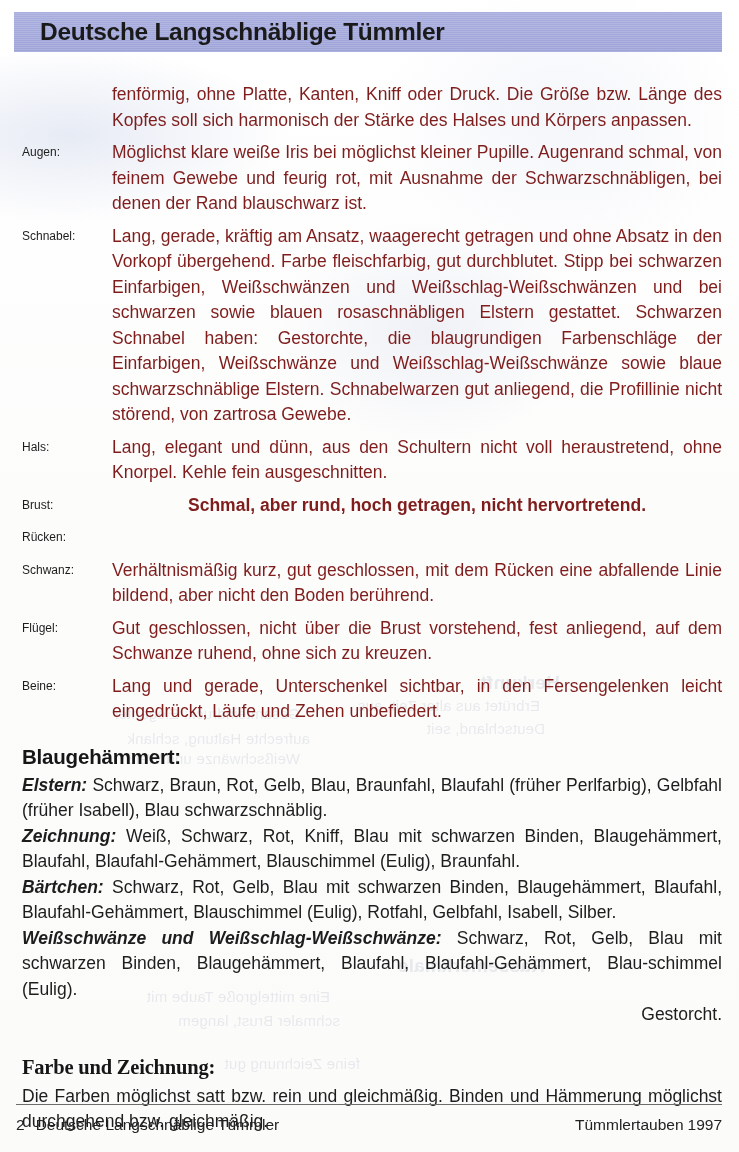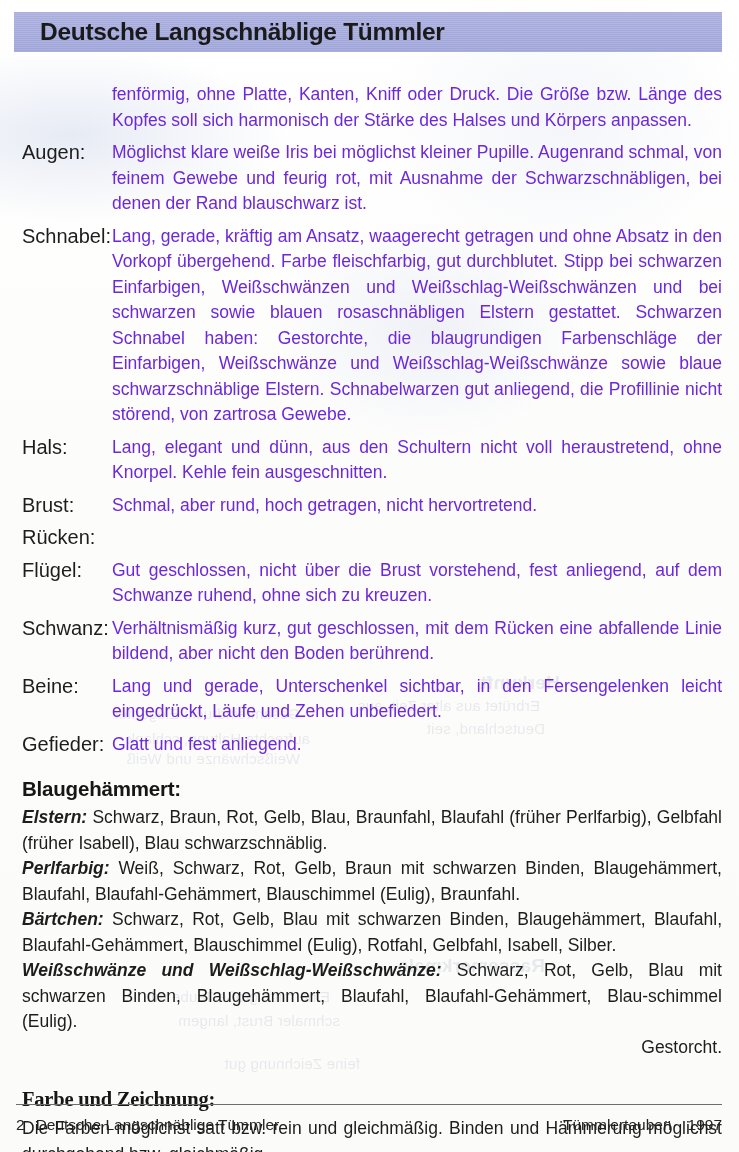--- a/index.html
+++ b/index.html
@@ -99,37 +99,37 @@
 
   .para-row {
     display: flex;
     align-items: flex-start;
     margin-bottom: 7px;
   }
 
   .label {
     width: 90px;
     flex: 0 0 90px;
-    font-size: 20px;
+    font-size: 12px;
     line-height: 25.5px;
     color: #1d1d1d;
     white-space: nowrap;
   }
   .label.empty { visibility: hidden; }
 
   .body-text {
     flex: 1 1 auto;
     font-size: 17.5px;
     line-height: 25.5px;
     text-align: justify;
     text-justify: inter-word;
-    color: #6d28d9;
+    color: #7f1d1d;
     hyphens: manual;
   }
-  .body-text.nojust { text-align: left; }
+  .body-text.nojust { text-align: center; font-weight: bold; }
 
   
   .section-heading {
     font-size: 20.5px;
     font-weight: bold;
     letter-spacing: -0.2px;
     color: #161616;
     margin: 0;
   }
   .sec-farbenschlaege { margin-top: 20px; margin-bottom: 4px; }
@@ -167,21 +167,21 @@
     left: 16px;
     top: 1116px;
     width: 706px;
     display: flex;
     justify-content: space-between;
     align-items: baseline;
     font-size: 15.5px;
     color: #222;
   }
   .footer-left { display: flex; gap: 11px; }
-  .footer-right { display: flex; gap: 16px; }
+  .footer-right { display: flex; gap: 4px; }
 </style>
 </head>
 <body>
 
 <div class="page"></div>
 
 <div class="ghost-layer" id="ghost-layer">
     <div class="ghost hd" style="left: 179px; top: 672px;">Herkunft</div>
     <div class="ghost" style="left: 199px; top: 697px;">Erbrütet aus alter Zeit, aus</div>
     <div class="ghost" style="left: 194px; top: 720px;">Deutschland, seit</div>
@@ -225,44 +225,40 @@
     <div class="para-row">
       <div class="label">Brust:</div>
       <div class="body-text nojust">Schmal, aber rund, hoch getragen, nicht hervortretend.</div>
     </div>
 
     <div class="para-row">
       <div class="label">Rücken:</div>
     </div>
 
     <div class="para-row">
+      <div class="label">Schwanz:</div>
+      <div class="body-text">Verhältnismäßig kurz, gut geschlossen, mit dem Rücken eine abfallende Linie bildend, aber nicht den Boden berührend.</div>
+    </div>
+
+    <div class="para-row">
       <div class="label">Flügel:</div>
       <div class="body-text">Gut geschlossen, nicht über die Brust vorstehend, fest anliegend, auf dem Schwanze ruhend, ohne sich zu kreuzen.</div>
     </div>
 
     <div class="para-row">
-      <div class="label">Schwanz:</div>
-      <div class="body-text">Verhältnismäßig kurz, gut geschlossen, mit dem Rücken eine abfallende Linie bildend, aber nicht den Boden berührend.</div>
-    </div>
-
-    <div class="para-row">
       <div class="label">Beine:</div>
       <div class="body-text">Lang und gerade, Unterschenkel sichtbar, in den Fersengelenken leicht eingedrückt, Läufe und Zehen unbefiedert.</div>
     </div>
 
-    <div class="para-row">
-      <div class="label">Gefieder:</div>
-      <div class="body-text nojust">Glatt und fest anliegend.</div>
-    </div>
 
     <h2 class="section-heading sec-farbenschlaege">Blaugehämmert:</h2>
 
     <div class="colour-block">
       <p class="colour-entry"><b>Elstern:</b> <span>Schwarz, Braun, Rot, Gelb, Blau, Braunfahl, Blaufahl (früher Perlfarbig), Gelbfahl (früher Isabell), Blau schwarzschnäblig.</span></p>
-      <p class="colour-entry"><b>Perlfarbig:</b> <span>Weiß, Schwarz, Rot, Gelb, Braun mit schwarzen Binden, Blaugehämmert, Blaufahl, Blaufahl-Gehämmert, Blauschimmel (Eulig), Braunfahl.</span></p>
+      <p class="colour-entry"><b>Zeichnung:</b> <span>Weiß, Schwarz, Rot, Kniff, Blau mit schwarzen Binden, Blaugehämmert, Blaufahl, Blaufahl-Gehämmert, Blauschimmel (Eulig), Braunfahl.</span></p>
       <p class="colour-entry"><b>Bärtchen:</b> <span>Schwarz, Rot, Gelb, Blau mit schwarzen Binden, Blaugehämmert, Blaufahl, Blaufahl-Gehämmert, Blauschimmel (Eulig), Rotfahl, Gelbfahl, Isabell, Silber.</span></p>
       <p class="colour-entry"><b>Weißschwänze und Weißschlag-Weißschwänze:</b> <span>Schwarz, Rot, Gelb, Blau mit schwarzen Binden, Blaugehämmert, Blaufahl, Blaufahl-Gehämmert, Blau-schimmel (Eulig).</span></p>
       <p class="colour-plain">Gestorcht.</p>
     </div>
 
     <h2 class="section-heading sec-farbe-zeichnung">Farbe und Zeichnung:</h2>
 
     <div class="closing-block">
       <p>Die Farben möglichst satt bzw. rein und gleichmäßig. Binden und Hämmerung möglichst durchgehend bzw. gleichmäßig.</p>
     </div>

